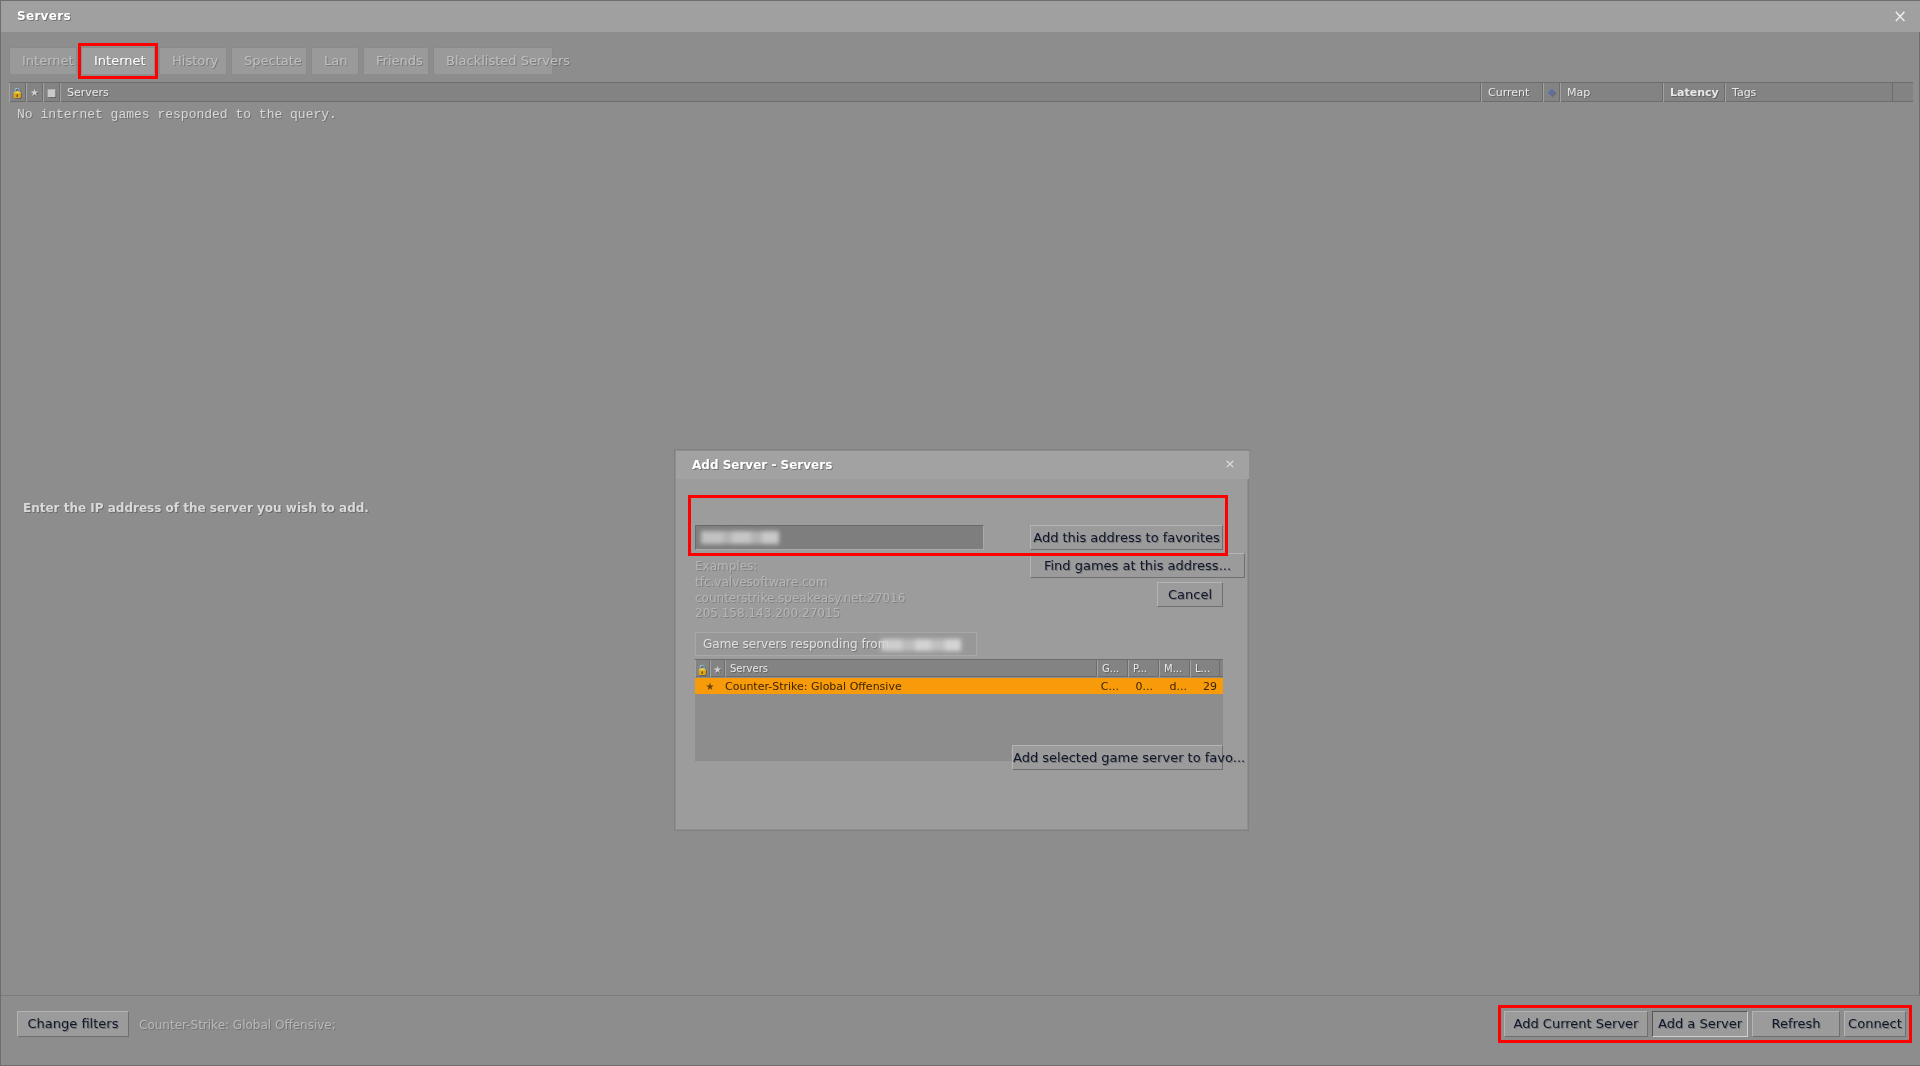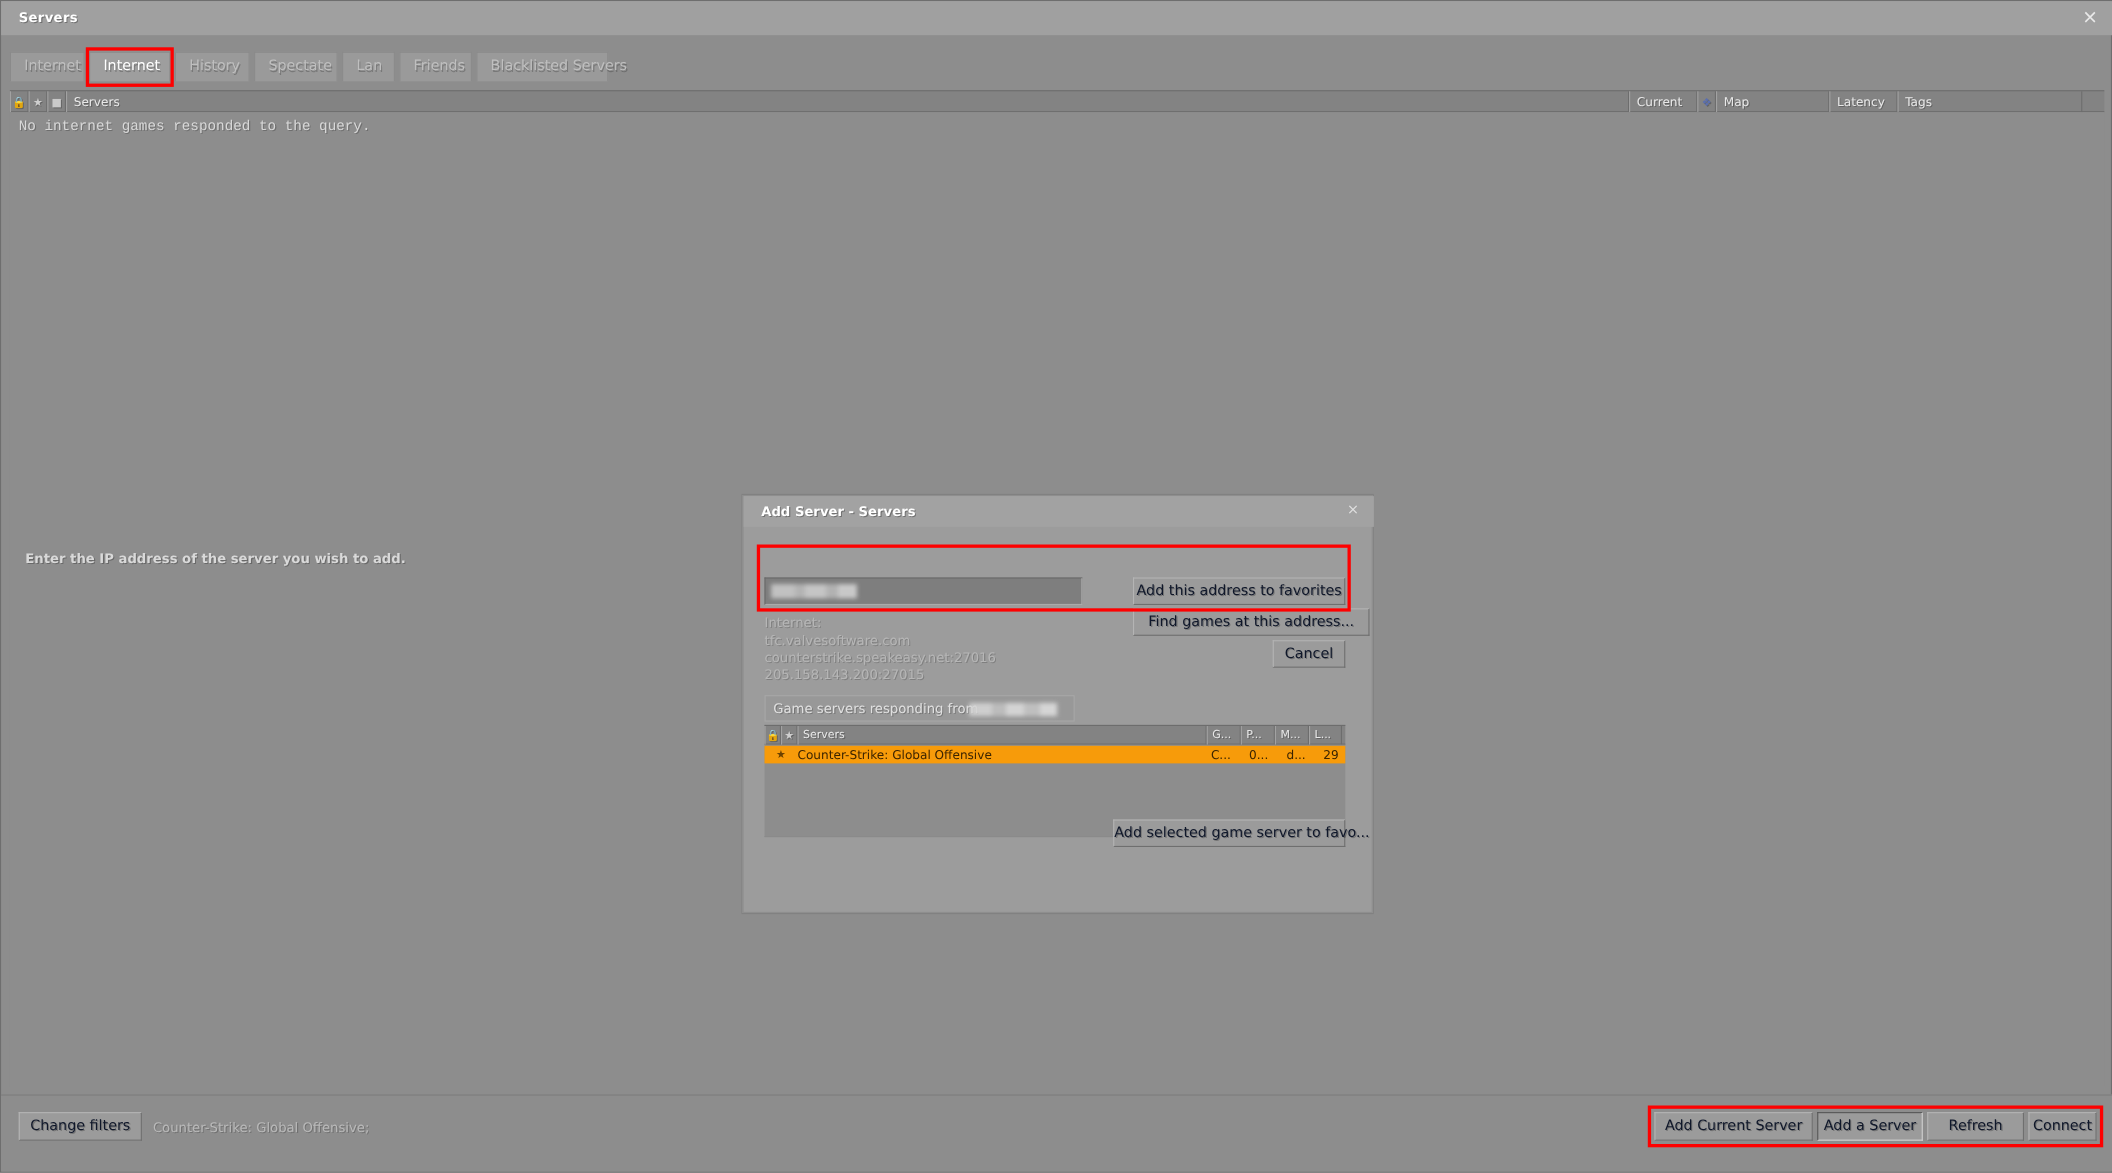--- a/index.html
+++ b/index.html
@@ -382,21 +382,21 @@
   </div>
 
   <div id="col-header">
     <div class="col icon-col" style="width:17px;"><span class="lock-glyph">🔒</span></div>
     <div class="col icon-col" style="width:17px;"><span class="shield-glyph">★</span></div>
     <div class="col icon-col" style="width:17px;"><span class="bot-glyph">■</span></div>
     <div class="col" style="width:1421px;">Servers</div>
     <div class="col" style="width:62px;">Current</div>
     <div class="col icon-col" style="width:17px;"><span class="shield-glyph" style="color:#5a6fb0">❖</span></div>
     <div class="col" style="width:103px;">Map</div>
-    <div class="col" style="width:62px;">Latency</div>
+    <div class="col" style="width:62px;font-weight:bold;">Latency</div>
     <div class="col" style="width:168px;">Tags</div>
   </div>
 
   <div id="list-body"></div>
   <div id="empty-msg">No internet games responded to the query.</div>
 
   <div id="bottombar"></div>
 
   <div class="btn" id="btn-change-filters">Change filters</div>
   <div id="status-text">Counter-Strike: Global Offensive;</div>
@@ -419,21 +419,21 @@
   <div id="ip-input">
     <div id="ip-input-blur"></div>
   </div>
 
   <div class="btn" id="btn-add-addr">Add this address to favorites</div>
   <div class="btn" id="btn-find-games">Find games at this address...</div>
   <div class="btn" id="btn-cancel">Cancel</div>
   <div id="input-highlight"></div>
 
   <div id="examples">
-    <div>Internet:</div>
+    <div>Examples:</div>
     <div>tfc.valvesoftware.com</div>
     <div>counterstrike.speakeasy.net:27016</div>
     <div>205.158.143.200:27015</div>
   </div>
 
   <div id="responding-box">
     <span>Game servers responding from</span>
     <span id="responding-blur"></span>
   </div>
 

